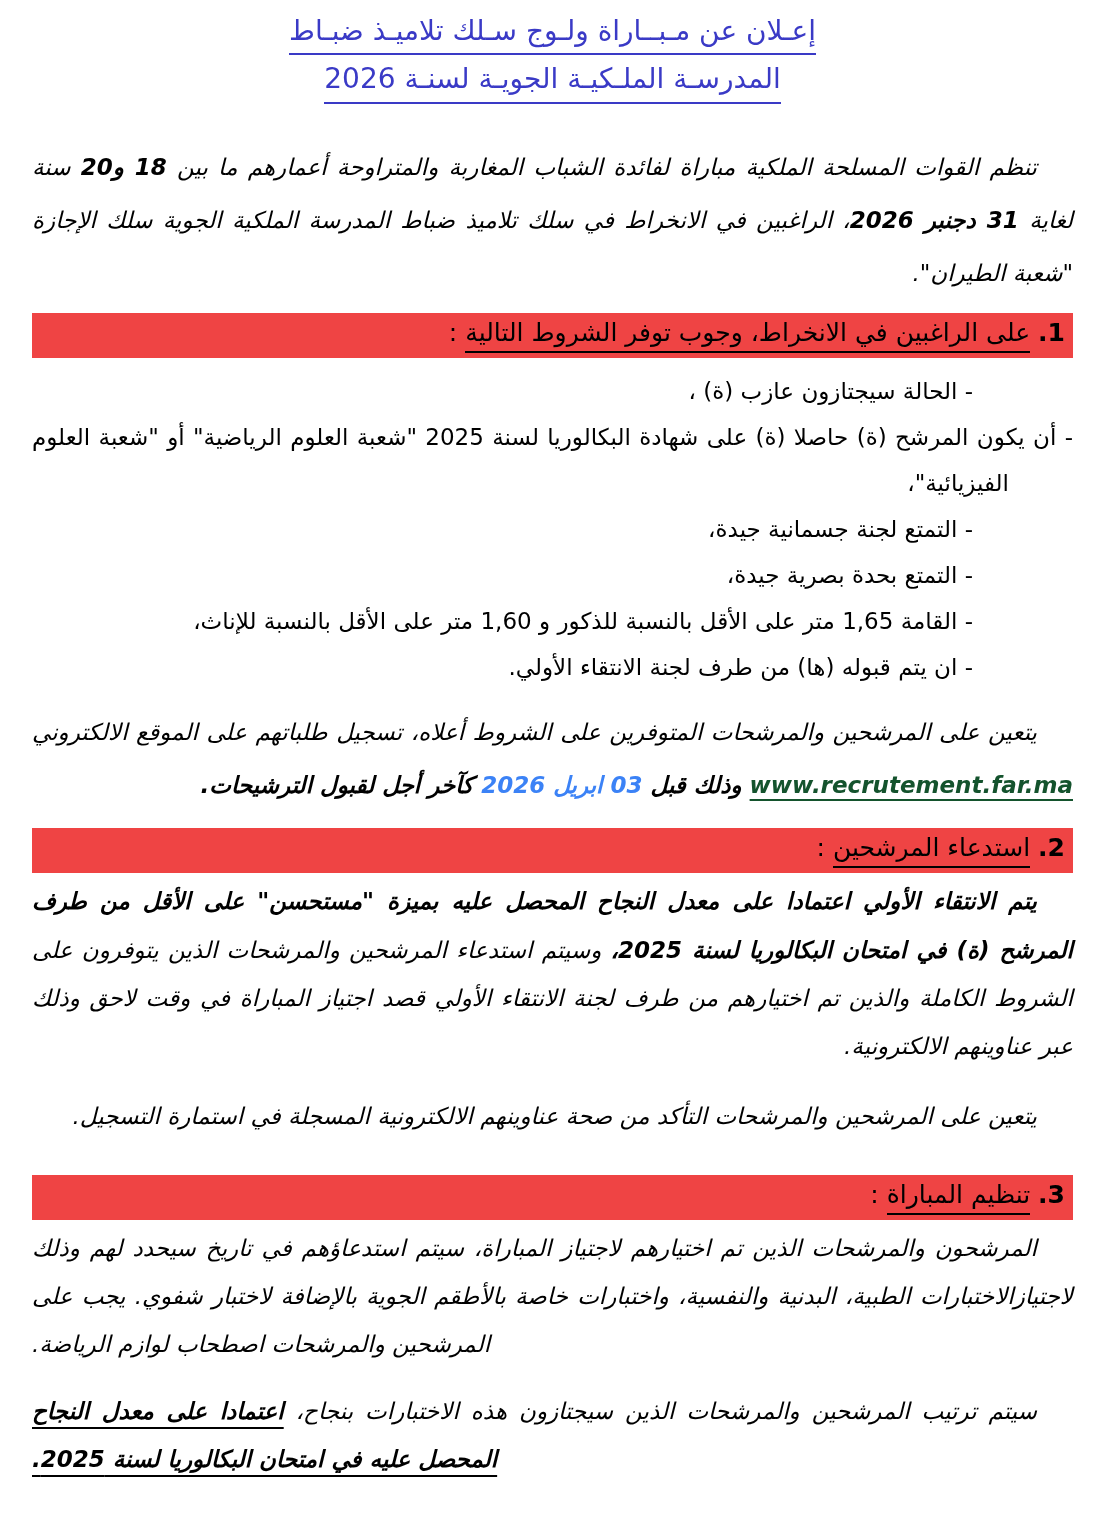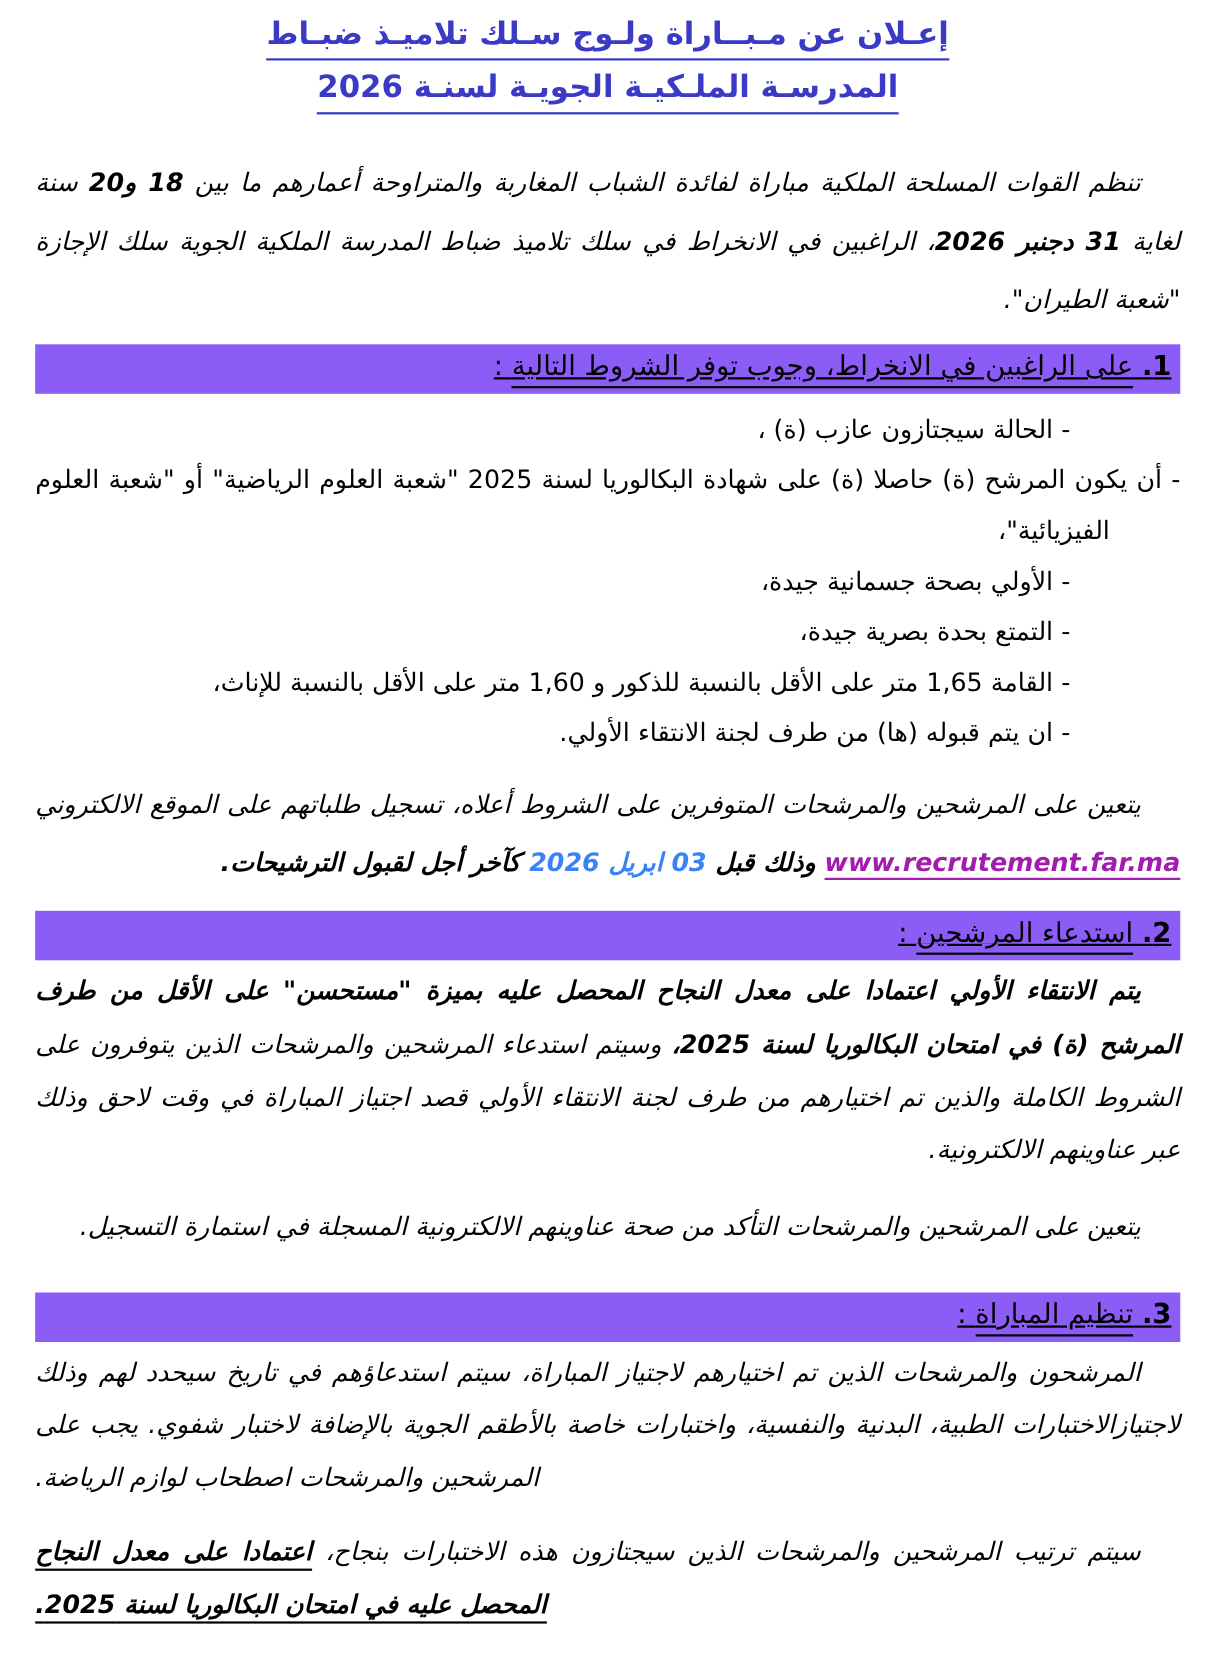--- a/index.html
+++ b/index.html
@@ -13,21 +13,21 @@
     font-family: "DejaVu Sans", "Liberation Sans", sans-serif;
     overflow: hidden;
   }
   .page { padding: 16px 32px 0 32px; }
 
   
   .doc-title { text-align: center; }
   .doc-title .t-line {
     display: inline-block;
     color: #3a3ac6;
-    font-weight: 700;
+    font-weight: 400;
     font-size: 28px;
     line-height: 1.05;
     border-bottom: 2px solid #3a3ac6;
     padding-bottom: 8px;
     margin-bottom: 9px;
   }
 
   
   .para {
     margin: 0;
@@ -43,46 +43,45 @@
 
   [data-name="intro-paragraph"] { margin-top: 28px; }
   [data-name="registration-paragraph"] { margin-top: 16px; }
   [data-name="selection-paragraph"] { margin-top: 4px; }
   [data-name="email-check-paragraph"] { margin-top: 22px; }
   [data-name="exam-organization-paragraph"] { margin-top: 4px; }
   [data-name="ranking-paragraph"] { margin-top: 18px; }
 
   
   .section-bar {
-    background: #8b5cf6;
+    background: #ef4444;
     margin-top: 14px;
     padding: 5px 8px 10px 8px;
     font-size: 25px;
     line-height: 1.2;
-    text-decoration: underline;
   }
   [data-name="section-2-heading"] { margin-top: 16px; }
   [data-name="section-3-heading"] { margin-top: 34px; }
   .sec-num { font-weight: 700; }
   .sec-title { border-bottom: 2px solid #000; padding-bottom: 4px; }
 
   
   .cond-list { margin-top: 10px; }
   .cond {
     margin: 0;
     padding-right: 100px;
     font-size: 23px;
     line-height: 2.0;
     text-align: justify;
   }
   .cond.wide { padding-right: 64px; text-indent: -64px; }
 
   
   .url {
-    color: #a21caf;
+    color: #14532d;
     font-weight: 700;
     text-decoration: underline;
     text-decoration-thickness: 2px;
     text-underline-offset: 6px;
     cursor: pointer;
   }
   .date-red { color: #3b82f6; }
   .u {
     text-decoration: underline;
     text-decoration-thickness: 2px;
@@ -99,21 +98,21 @@
     <div><span class="t-line" data-name="title-line-2">المدرسـة الملـكيـة الجويـة لسنـة 2026</span></div>
   </div>
 
   <p class="para indent" data-name="intro-paragraph"><span data-name="intro-text-1">تنظم القوات المسلحة الملكية مباراة لفائدة الشباب المغاربة والمتراوحة أعمارهم ما بين </span><b data-name="age-range">18 و20</b><span data-name="intro-text-2"> سنة لغاية </span><b data-name="age-limit-date">31 دجنبر 2026</b><span data-name="intro-text-3">، الراغبين في الانخراط في سلك تلاميذ ضباط المدرسة الملكية الجوية سلك الإجازة "شعبة الطيران".</span></p>
 
   <div class="section-bar" data-name="section-1-heading"><span class="sec-num" data-name="section-1-number">1.</span> <span class="sec-title" data-name="section-1-title">على الراغبين في الانخراط، وجوب توفر الشروط التالية</span><span data-name="section-1-colon"> :</span></div>
 
   <div class="cond-list" data-name="conditions-list">
     <p class="cond" data-name="condition-marital-status">- الحالة سيجتازون عازب (ة) ،</p>
     <p class="cond wide" data-name="condition-baccalaureate">- أن يكون المرشح (ة) حاصلا (ة) على شهادة البكالوريا لسنة 2025 "شعبة العلوم الرياضية" أو "شعبة العلوم الفيزيائية"،</p>
-    <p class="cond" data-name="condition-physical-health">- الأولي بصحة جسمانية جيدة،</p>
+    <p class="cond" data-name="condition-physical-health">- التمتع لجنة جسمانية جيدة،</p>
     <p class="cond" data-name="condition-visual-acuity">- التمتع بحدة بصرية جيدة،</p>
     <p class="cond" data-name="condition-height">- القامة 1,65 متر على الأقل بالنسبة للذكور و 1,60 متر على الأقل بالنسبة للإناث،</p>
     <p class="cond" data-name="condition-committee-approval">- ان يتم قبوله (ها) من طرف لجنة الانتقاء الأولي.</p>
   </div>
 
   <p class="para indent" data-name="registration-paragraph"><span data-name="registration-text-1">يتعين على المرشحين والمرشحات المتوفرين على الشروط أعلاه، تسجيل طلباتهم على الموقع الالكتروني </span><a class="url" data-name="recruitment-url-link">www.recrutement.far.ma</a><b data-name="registration-text-2"> وذلك قبل </b><b class="date-red" data-name="registration-deadline-date">03 ابريل 2026</b><b data-name="registration-text-3"> كآخر أجل لقبول الترشيحات.</b></p>
 
   <div class="section-bar" data-name="section-2-heading"><span class="sec-num" data-name="section-2-number">2.</span> <span class="sec-title" data-name="section-2-title">استدعاء المرشحين</span><span data-name="section-2-colon"> :</span></div>
 
   <p class="para tight indent" data-name="selection-paragraph"><b data-name="selection-criteria-bold">يتم الانتقاء الأولي اعتمادا على معدل النجاح المحصل عليه بميزة "مستحسن" على الأقل من طرف المرشح (ة) في امتحان البكالوريا لسنة 2025،</b><span data-name="selection-text"> وسيتم استدعاء المرشحين والمرشحات الذين يتوفرون على الشروط الكاملة والذين تم اختيارهم من طرف لجنة الانتقاء الأولي قصد اجتياز المباراة في وقت لاحق وذلك عبر عناوينهم الالكترونية.</span></p>

